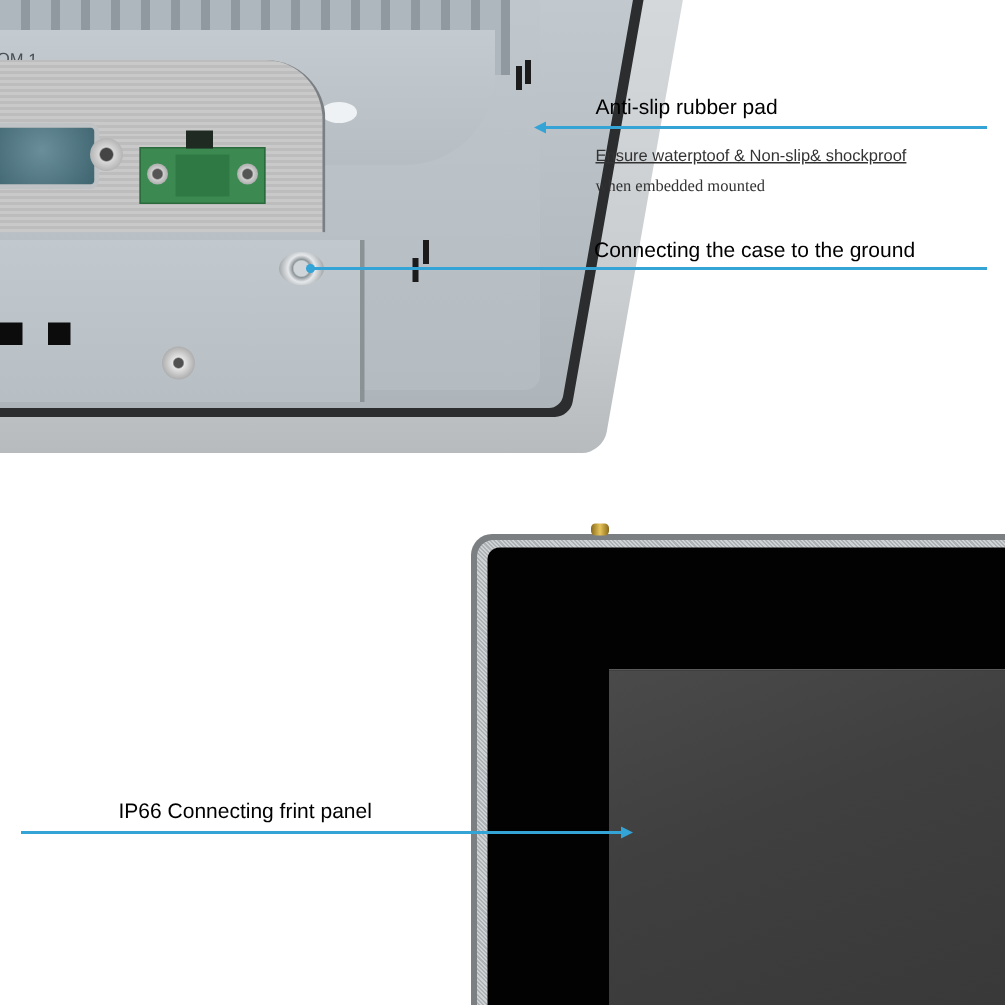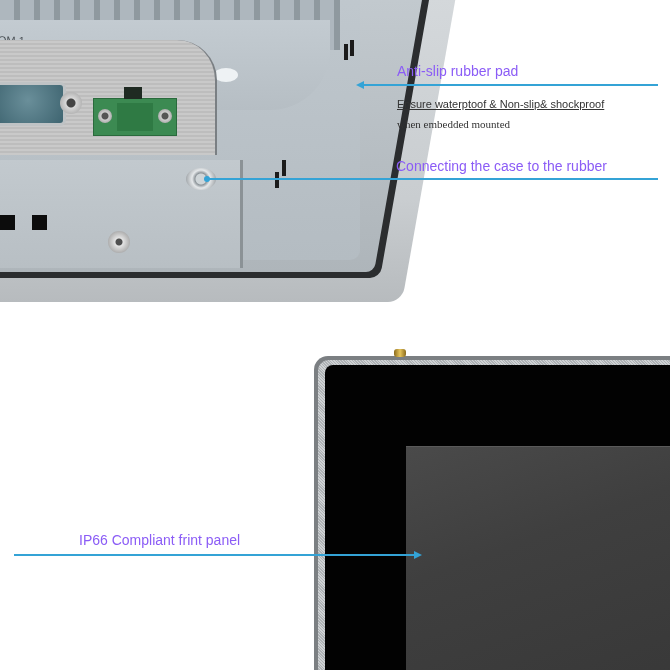--- a/index.html
+++ b/index.html
@@ -51,21 +51,21 @@
   .ground-screw { position:absolute; left:186px; top:168px; width:30px; height:22px; border-radius:50%;
     background:radial-gradient(circle,#cfd5d8 0 5px,#8e959a 6px,#e5e8ea 9px,#7c8287 100%); }
 
   
   .callout-line { position:absolute; height:2px; background:#34a3d6; }
   .arrowhead { position:absolute; width:0; height:0; border-top:4px solid transparent;
     border-bottom:4px solid transparent; }
   .arrowhead.left { border-right:8px solid #34a3d6; }
   .arrowhead.right { border-left:8px solid #34a3d6; }
   .dot { position:absolute; width:6px; height:6px; border-radius:50%; background:#34a3d6; }
-  .callout-title { position:absolute; font-size:14px; color:#8b5cf6; white-space:nowrap; }
+  .callout-title { position:absolute; font-size:14px; color:#000000; white-space:nowrap; }
   .callout-sub { position:absolute; font-size:11px; color:#333; white-space:nowrap; line-height:20px; }
 
   
   #front-frame { left:314px; top:356px; width:380px; height:340px; background:#7b7f82;
     border-radius:14px 0 0 0; }
   #front-rim { left:318px; top:360px; width:376px; height:336px;
     background:repeating-linear-gradient(45deg,#cfd2d4 0 1px,#aeb2b5 1px 2px); border-radius:11px 0 0 0; }
   #front-glass { left:325px; top:365px; width:370px; height:330px; background:#020202;
     border-radius:8px 0 0 0; }
   #front-screen { left:406px; top:446px; width:280px; height:240px;
@@ -113,26 +113,26 @@
   <div class="callout-line" style="left:364px;top:84px;width:294px;"></div>
   <div class="arrowhead left" style="left:356px;top:81px;"></div>
   <div class="callout-title" style="left:397px;top:63px;">Anti-slip rubber pad</div>
   <div class="callout-sub" style="left:397px;top:94px;text-decoration:underline;">Ensure waterptoof &amp; Non-slip&amp; shockproof</div>
   <div class="callout-sub" style="left:397px;top:114px;font-family:Liberation Serif, serif;">when embedded mounted</div>
 </div>
 
 <div>
   <div class="callout-line" style="left:208px;top:178px;width:450px;"></div>
   <div class="dot" style="left:204px;top:176px;"></div>
-  <div class="callout-title" style="left:396px;top:158px;">Connecting the case to the rubber</div>
+  <div class="callout-title" style="left:396px;top:158px;">Connecting the case to the ground</div>
 </div>
 
 <div id="front-frame" class="abs"></div>
 <div id="front-rim" class="abs"></div>
 <div id="front-glass" class="abs"></div>
 <div id="front-screen" class="abs"></div>
 <div id="antenna" class="abs"></div>
 
 <div>
   <div class="callout-line" style="left:14px;top:554px;width:406px;"></div>
   <div class="arrowhead right" style="left:414px;top:551px;"></div>
-  <div class="callout-title" style="left:79px;top:532px;">IP66 Compliant frint panel</div>
+  <div class="callout-title" style="left:79px;top:532px;">IP66 Connecting frint panel</div>
 </div>
 
 </body></html>

